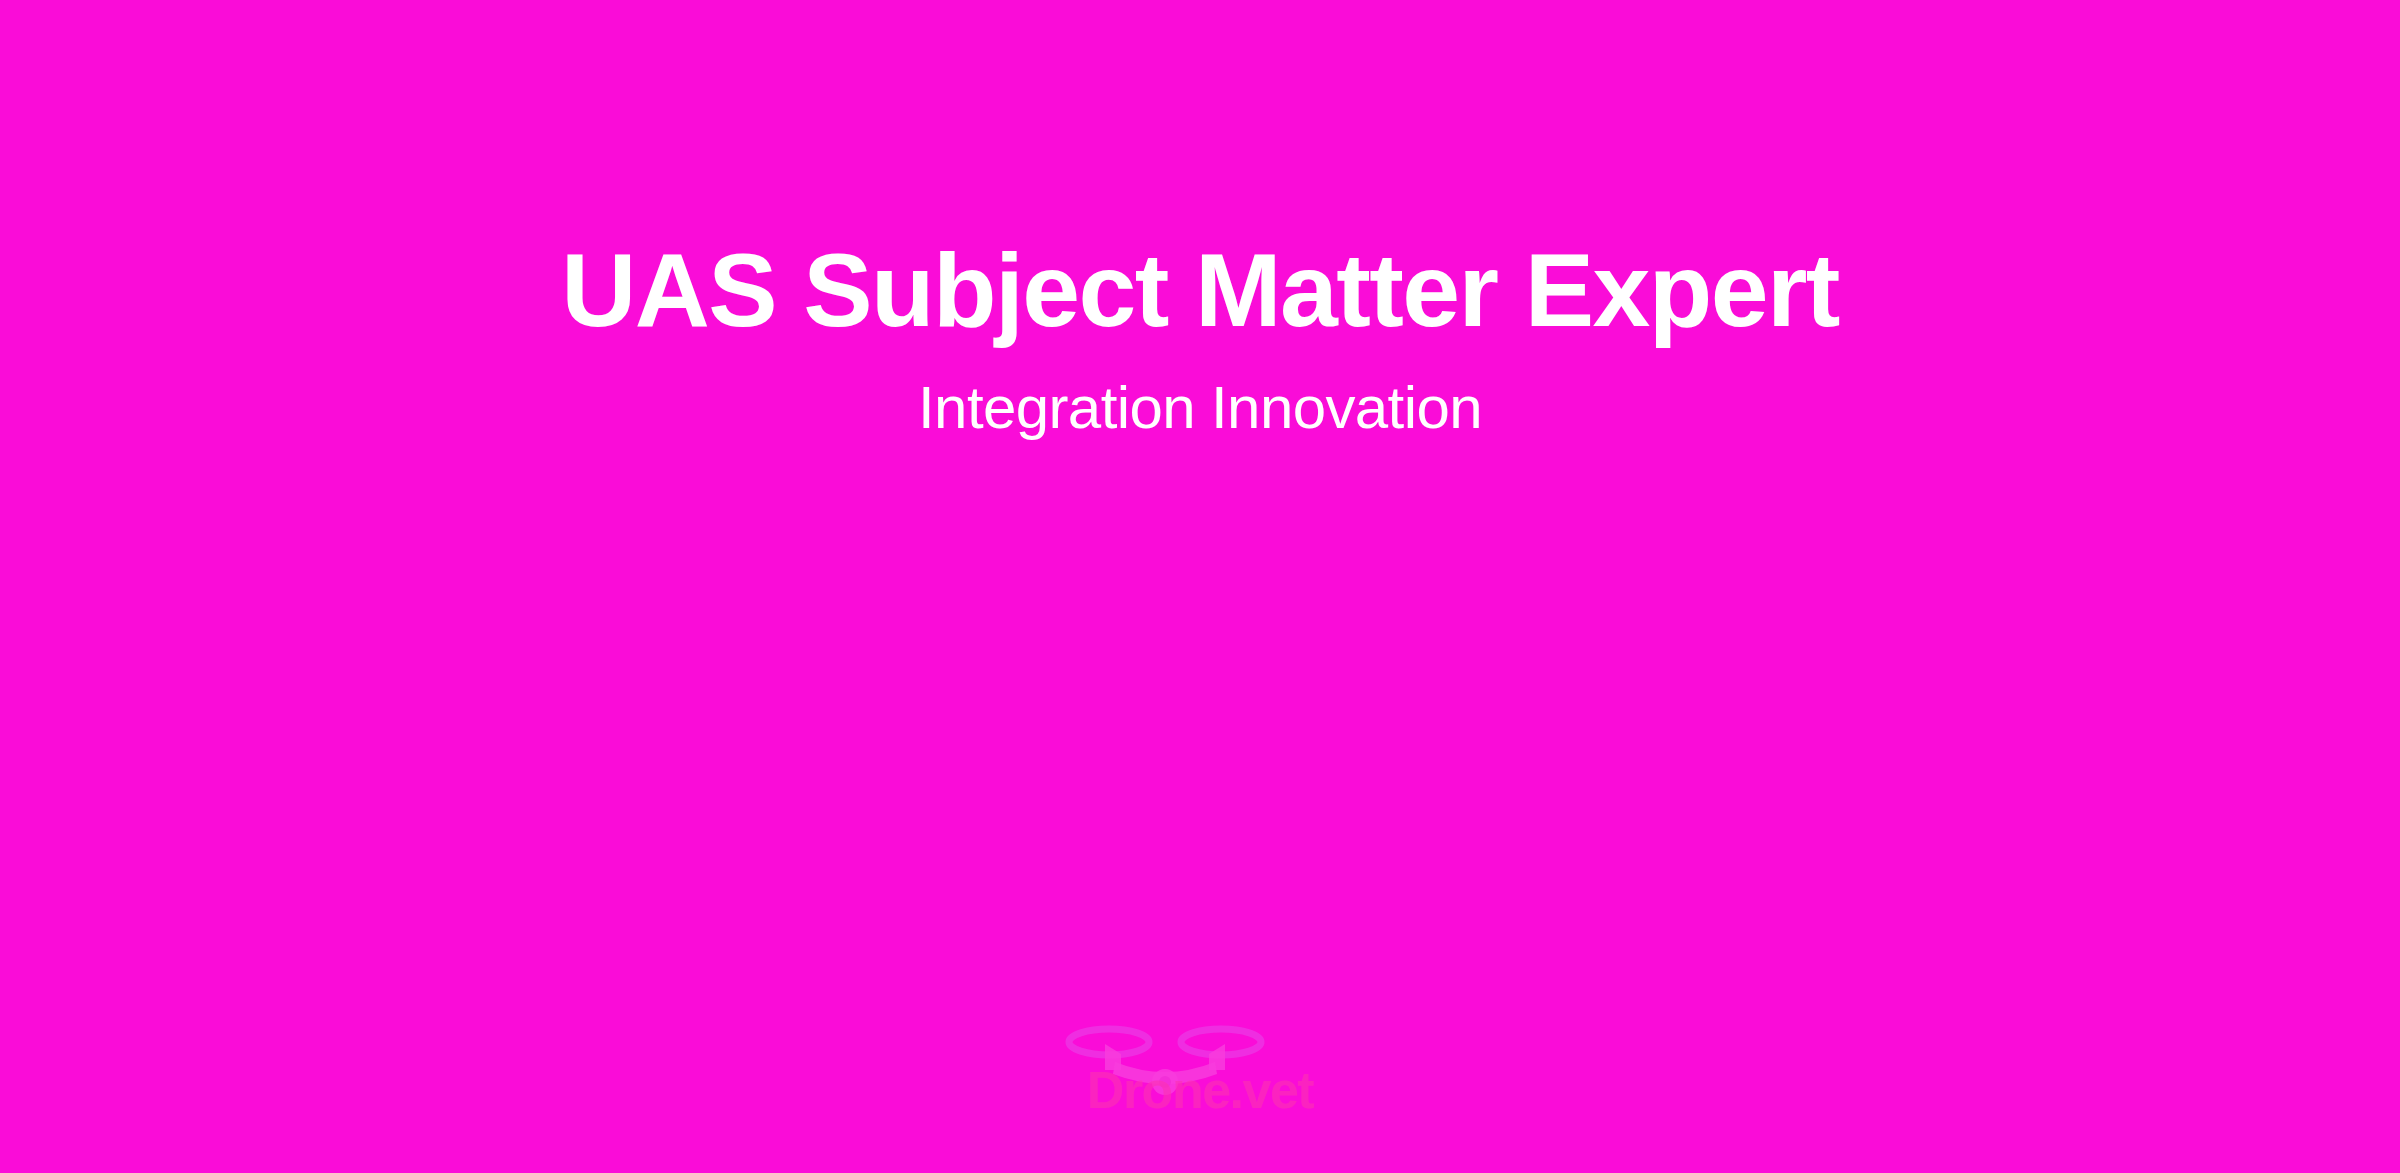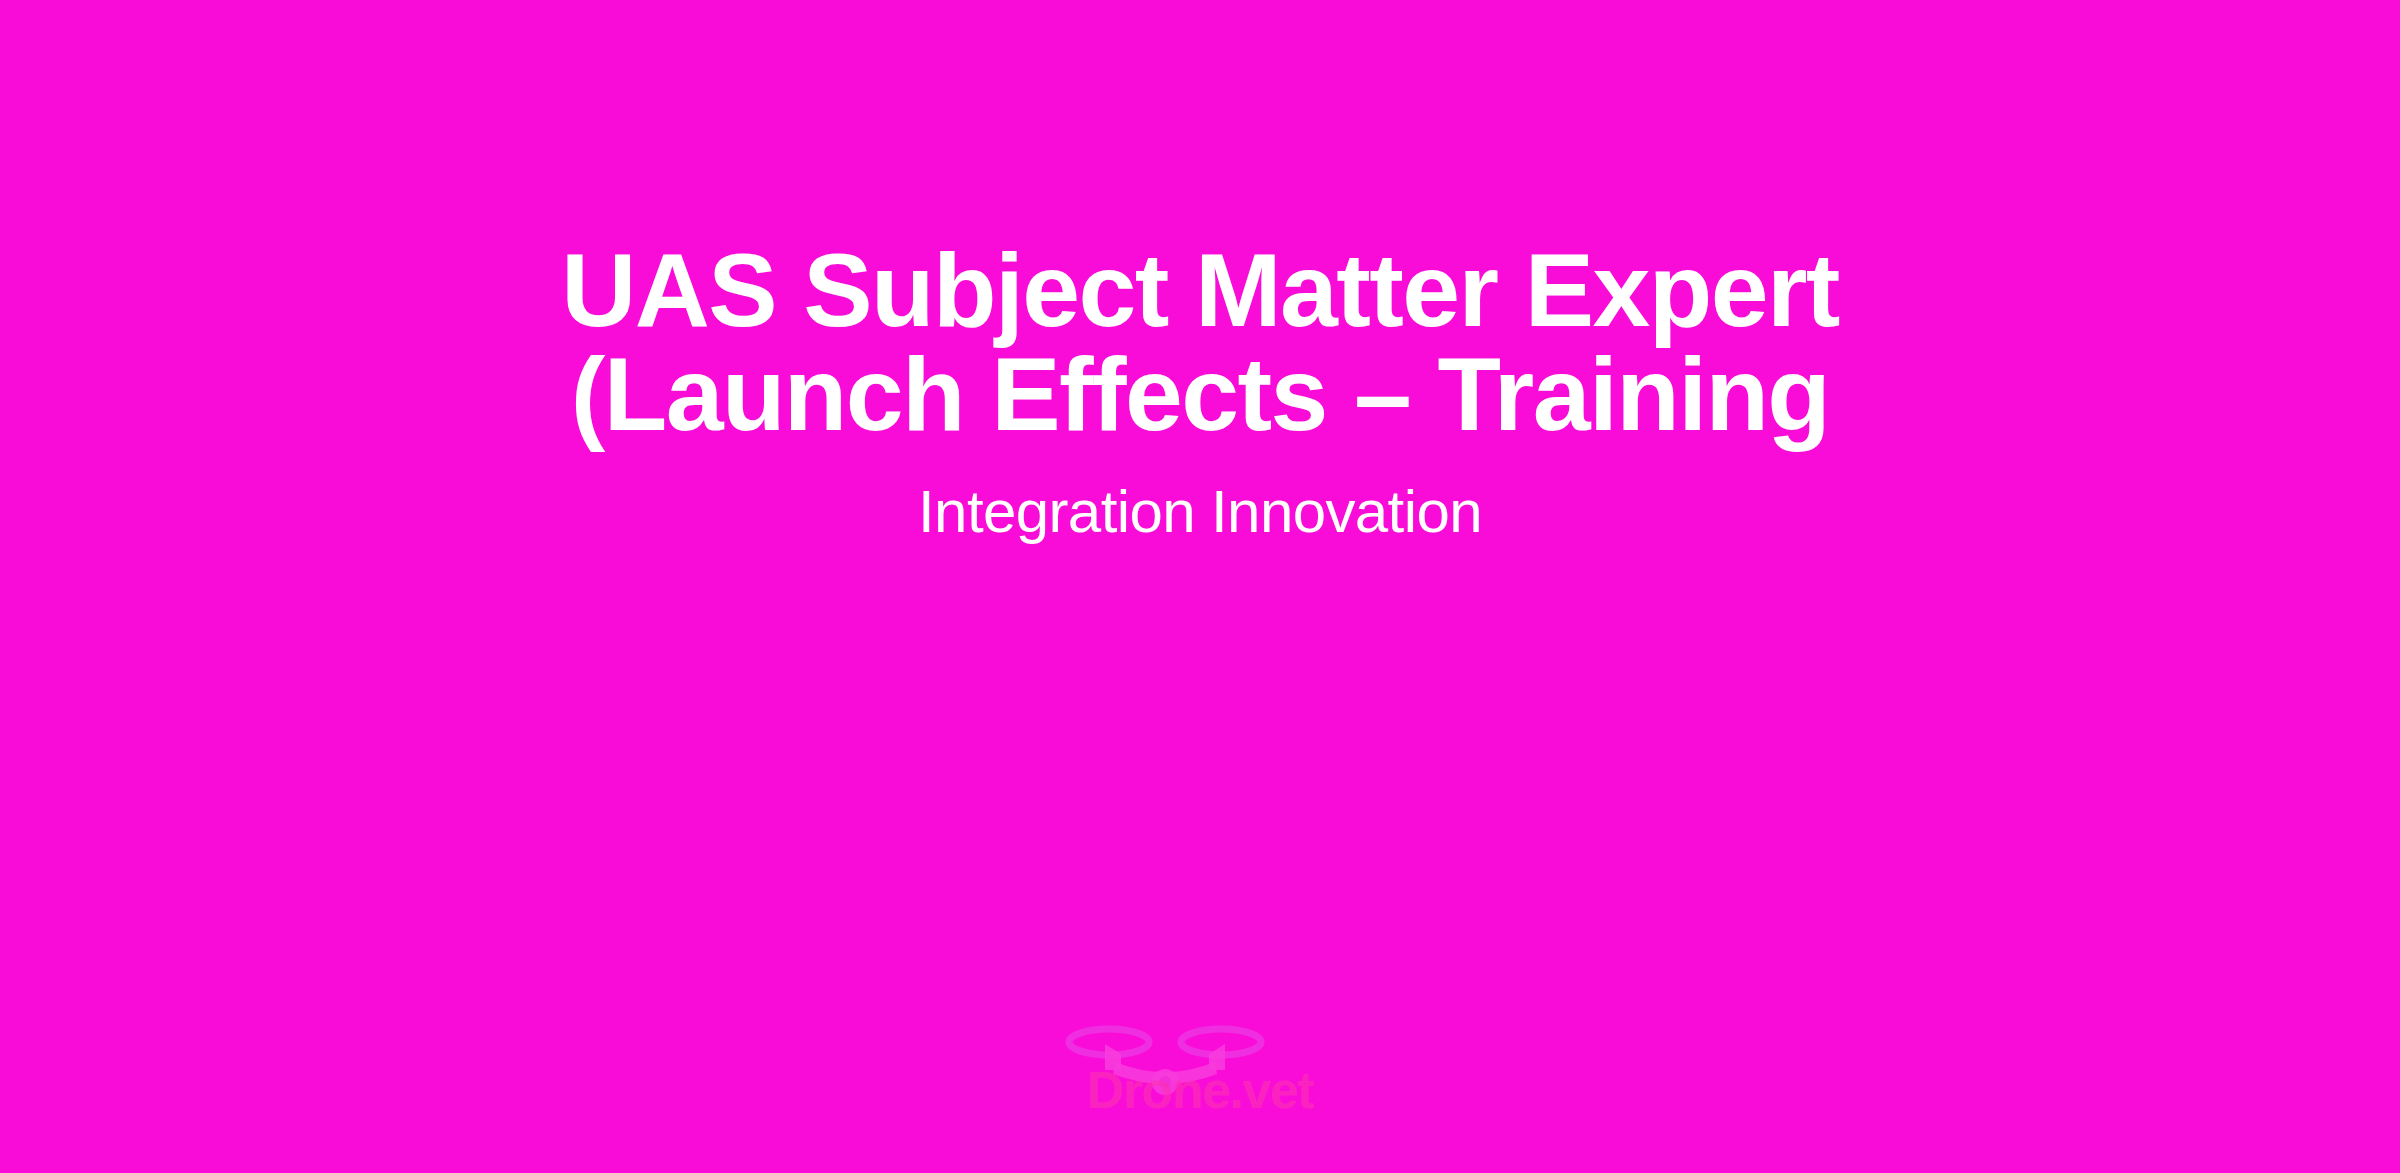--- a/index.html
+++ b/index.html
@@ -96,21 +96,20 @@
 </style>
 </head>
 <body>
 
 <div id="slide">
 
   <div class="text-block">
 
     <h1 class="slide-title">
       <span class="tline">UAS Subject Matter Expert</span>
-      <span class="tline">(Launch Effects – Training</span>
     </h1>
 
     <div class="slide-subtitle">Integration Innovation</div>
 
   </div>
 
   <div class="watermark">
     <svg viewBox="0 0 310 110" xmlns="http://www.w3.org/2000/svg">
 
       <ellipse cx="64" cy="24" rx="40" ry="13" fill="none" stroke="#c9a0ff" stroke-width="7" opacity="0.75"></ellipse>

